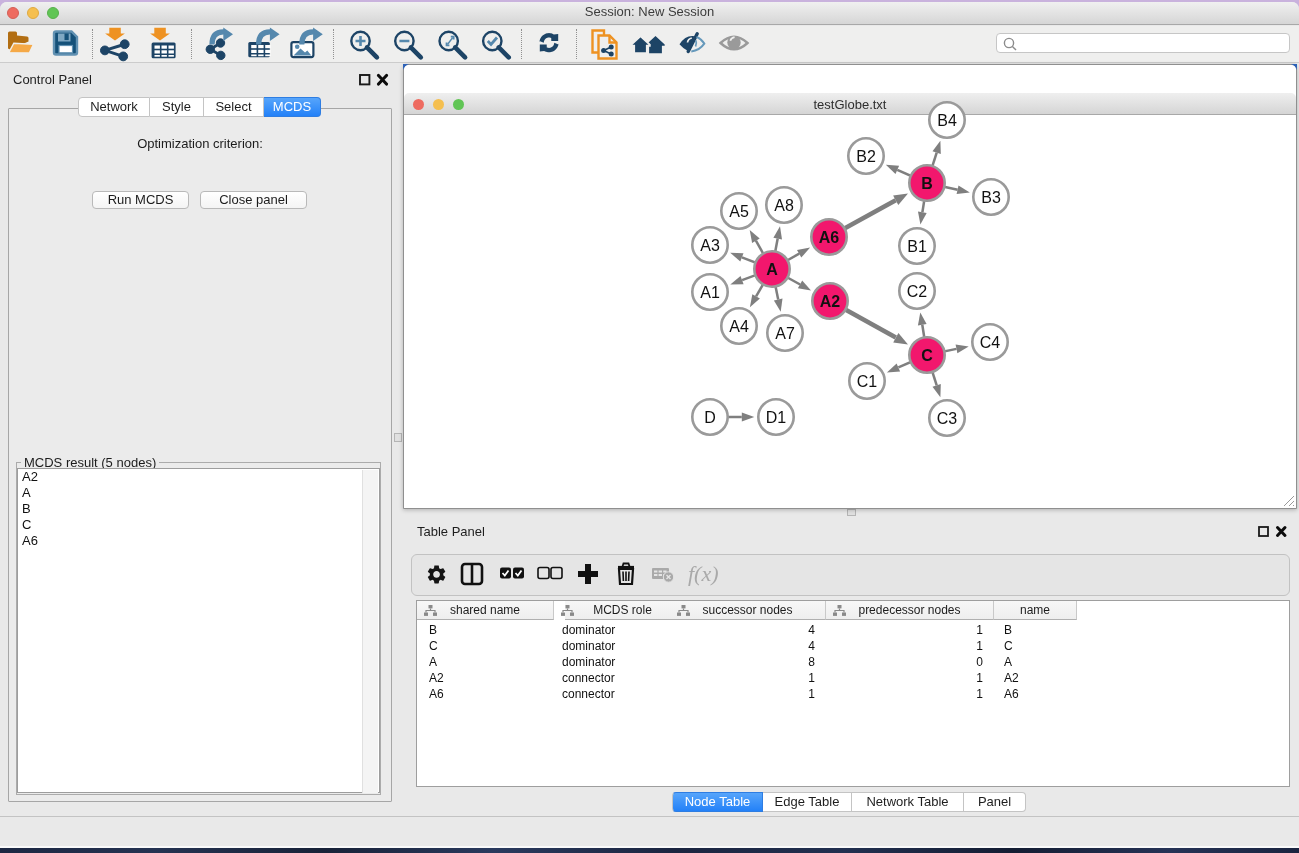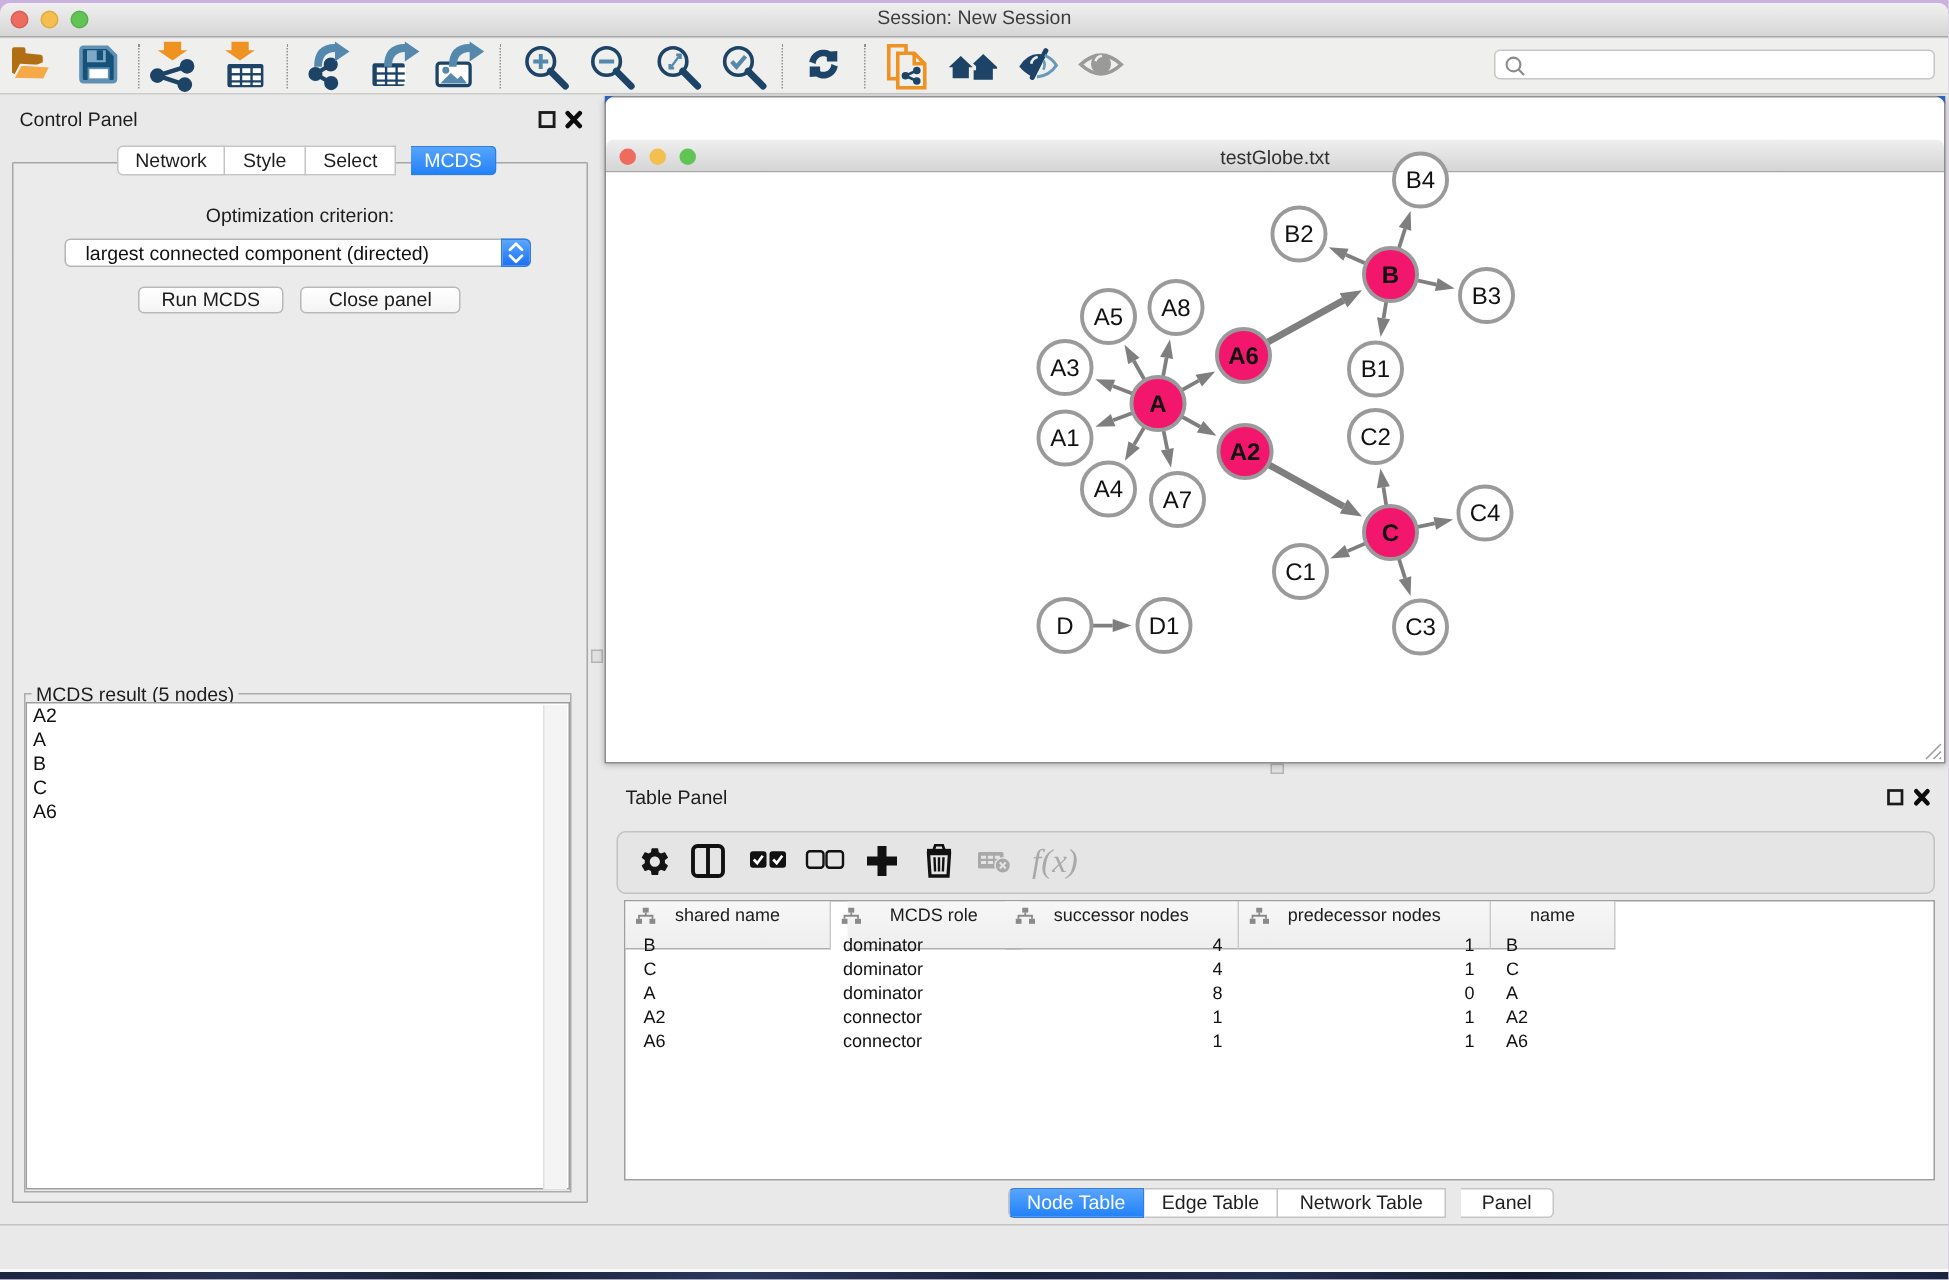--- a/index.html
+++ b/index.html
@@ -22,21 +22,21 @@
     border:1px solid #c6c6c6; border-radius:4px; }
   
   #cp-title { left:13px; top:70px; font-size:13px; color:#1e1e1e; }
   .wicon { position:absolute; top:71px; }
   #cp-box { left:8px; top:106px; width:384px; height:694px; background:#ebebeb;
     border:1px solid #a6a6a6; border-radius:1px; }
   .seg { position:absolute; display:flex; font-size:13px; color:#1e1e1e; }
   .seg .s { background:#fff; border:1px solid #c4c4c4; border-left:none; text-align:center;
     line-height:18px; height:20px; }
   .seg .s:first-child { border-left:1px solid #c4c4c4; border-radius:4px 0 0 4px; }
-  .seg .s:last-child { border-radius:0 4px 4px 0;margin-left:10px; }
+  .seg .s:last-child { border-radius:0 4px 4px 0; }
   .seg .sel { background:linear-gradient(180deg,#57a5fb,#2381f8); color:#fff; border-color:#2e7de2; }
   #opt-label { left:9px; top:134px; width:382px; text-align:center; font-size:13px; color:#1c1c1c; }
   #combo { left:43px; top:157px; width:311px; height:19px; background:#fff;
     border:1px solid #b5b5b5; border-radius:4px; font-size:13px; color:#111; }
   #combo .txt { position:absolute; left:13px; top:1px; line-height:16px;}
   #combo .cap { position:absolute; right:-1px; top:-1px; width:20px; height:19px; border-radius:0 4px 4px 0;
     background:linear-gradient(180deg,#5aa7fc,#1c70f6); border:1px solid #2e7de2; }
   .btn { position:absolute; height:18px; background:linear-gradient(180deg,#ffffff,#f4f4f4);
     border:1px solid #b9b9b9; border-radius:4px; font-size:13px; color:#1c1c1c;
     text-align:center; line-height:16px; }
@@ -58,21 +58,21 @@
   #net-tb { position:absolute; left:0; top:0; width:892px; height:22px;
     background:linear-gradient(180deg,#efefef,#d5d5d5); border-bottom:1px solid #a8a8a8;
     border-radius:5px 5px 0 0;margin-top:28px; }
   #net-tb .tl { width:11px; height:11px; top:5.5px; }
   #net-title { width:100%; text-align:center; font-size:13px; color:#2e2e2e; padding-top:4px; }
   
   #tp-title { left:417px; top:522px; font-size:13px; color:#1e1e1e; }
   #tp-toolbar { left:411px; top:552px; width:879px; height:42px; background:#e5e5e5;
     border:1px solid #c2c2c2; border-radius:6px; }
   #tbl { left:416px; top:598px; width:874px; height:187px; background:#fff; border:1px solid #9e9e9e; }
-  .th { position:absolute; top:0; height:32px; background:linear-gradient(180deg,#f7f7f7,#eeeeee);
+  .th { position:absolute; top:0; height:19px; background:linear-gradient(180deg,#f7f7f7,#eeeeee);
     border-right:1px solid #c9c9c9; border-bottom:1px solid #b0b0b0; font-size:12px; color:#1c1c1c;
     text-align:center; line-height:18px; }
   .td { position:absolute; font-size:12px; color:#111; height:16px; line-height:16px; }
   
   #statusline { left:0px; top:814px; width:1299px; height:1px; background:#c3c3c3; }
   #statusbar { left:0; top:815px; width:1299px; height:29px; background:#ececec; }
   #memorybtn { position:absolute; left:1214px; top:7px; width:75px; height:23px; background:#f6f6f6;
     border:1px solid #9f9f9f; font-size:12px; color:#0c0c0c; }
   #listbtn { position:absolute; left:9px; top:7px; width:27px; height:20px; background:#f6f6f6;
     border:1px solid #9f9f9f; }
@@ -209,27 +209,20 @@
     <path d="M 20.5 2.5 L 28.5 11 M 28.5 2.5 L 20.5 11" stroke="#0c0c0c" stroke-width="3.1" stroke-linecap="round"></path>
   </svg>
   <div class="abs" id="cp-box"></div>
   <div class="seg" style="left:78px; top:95px;">
     <div class="s" style="width:72px;">Network</div>
     <div class="s" style="width:54px;">Style</div>
     <div class="s" style="width:60px;">Select</div>
     <div class="s sel" style="width:57px;">MCDS</div>
   </div>
   <div class="abs" id="opt-label">Optimization criterion:</div>
-  <div class="abs" id="combo">
-      <span class="txt">largest connected component (directed)</span>
-    <div class="cap"><svg width="18" height="17">
-          <path d="M 5 6.5 L 9 2.5 L 13 6.5" fill="none" stroke="#fff" stroke-width="1.8" stroke-linejoin="round" stroke-linecap="round"></path>
-          <path d="M 5 10.5 L 9 14.5 L 13 10.5" fill="none" stroke="#fff" stroke-width="1.8" stroke-linejoin="round" stroke-linecap="round"></path>
-        </svg></div>
-  </div>
   <div class="btn" style="left:92px; top:189px; width:97px;">Run MCDS</div>
   <div class="btn" style="left:200px; top:189px; width:107px;">Close panel</div>
   <div class="abs" id="fieldset"></div>
   <div class="abs" id="legend">MCDS result (5 nodes)</div>
   <div class="abs" id="listbox">
     <div class="it">A2</div>
       <div class="it">A</div>
       <div class="it">B</div>
       <div class="it">C</div>
       <div class="it">A6</div>

